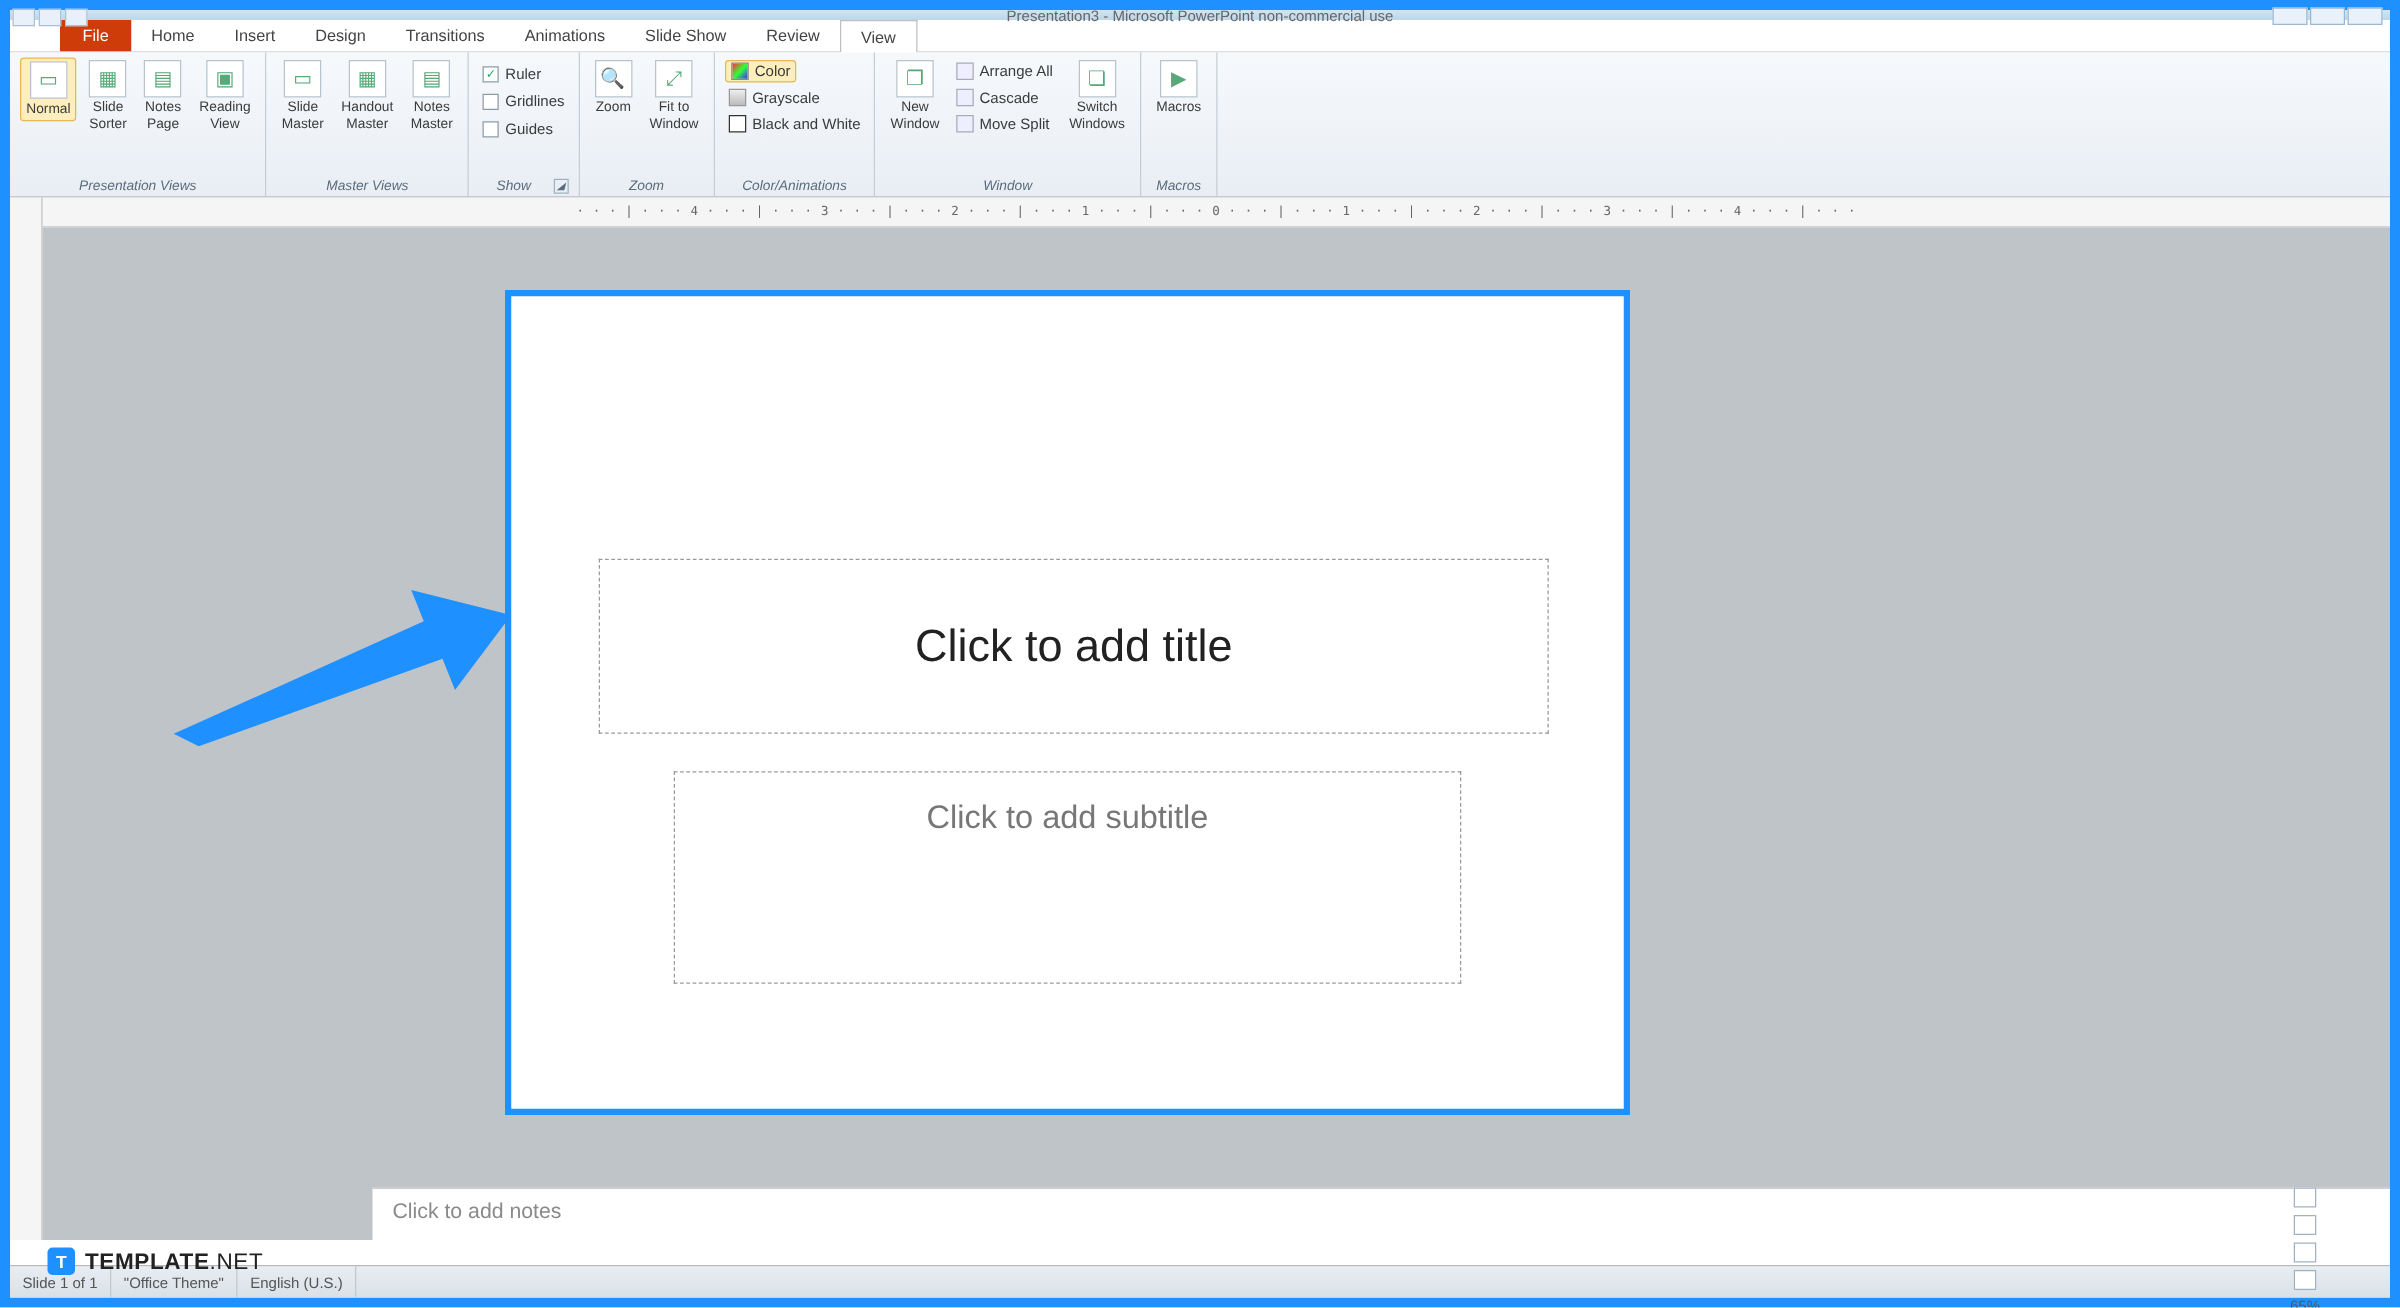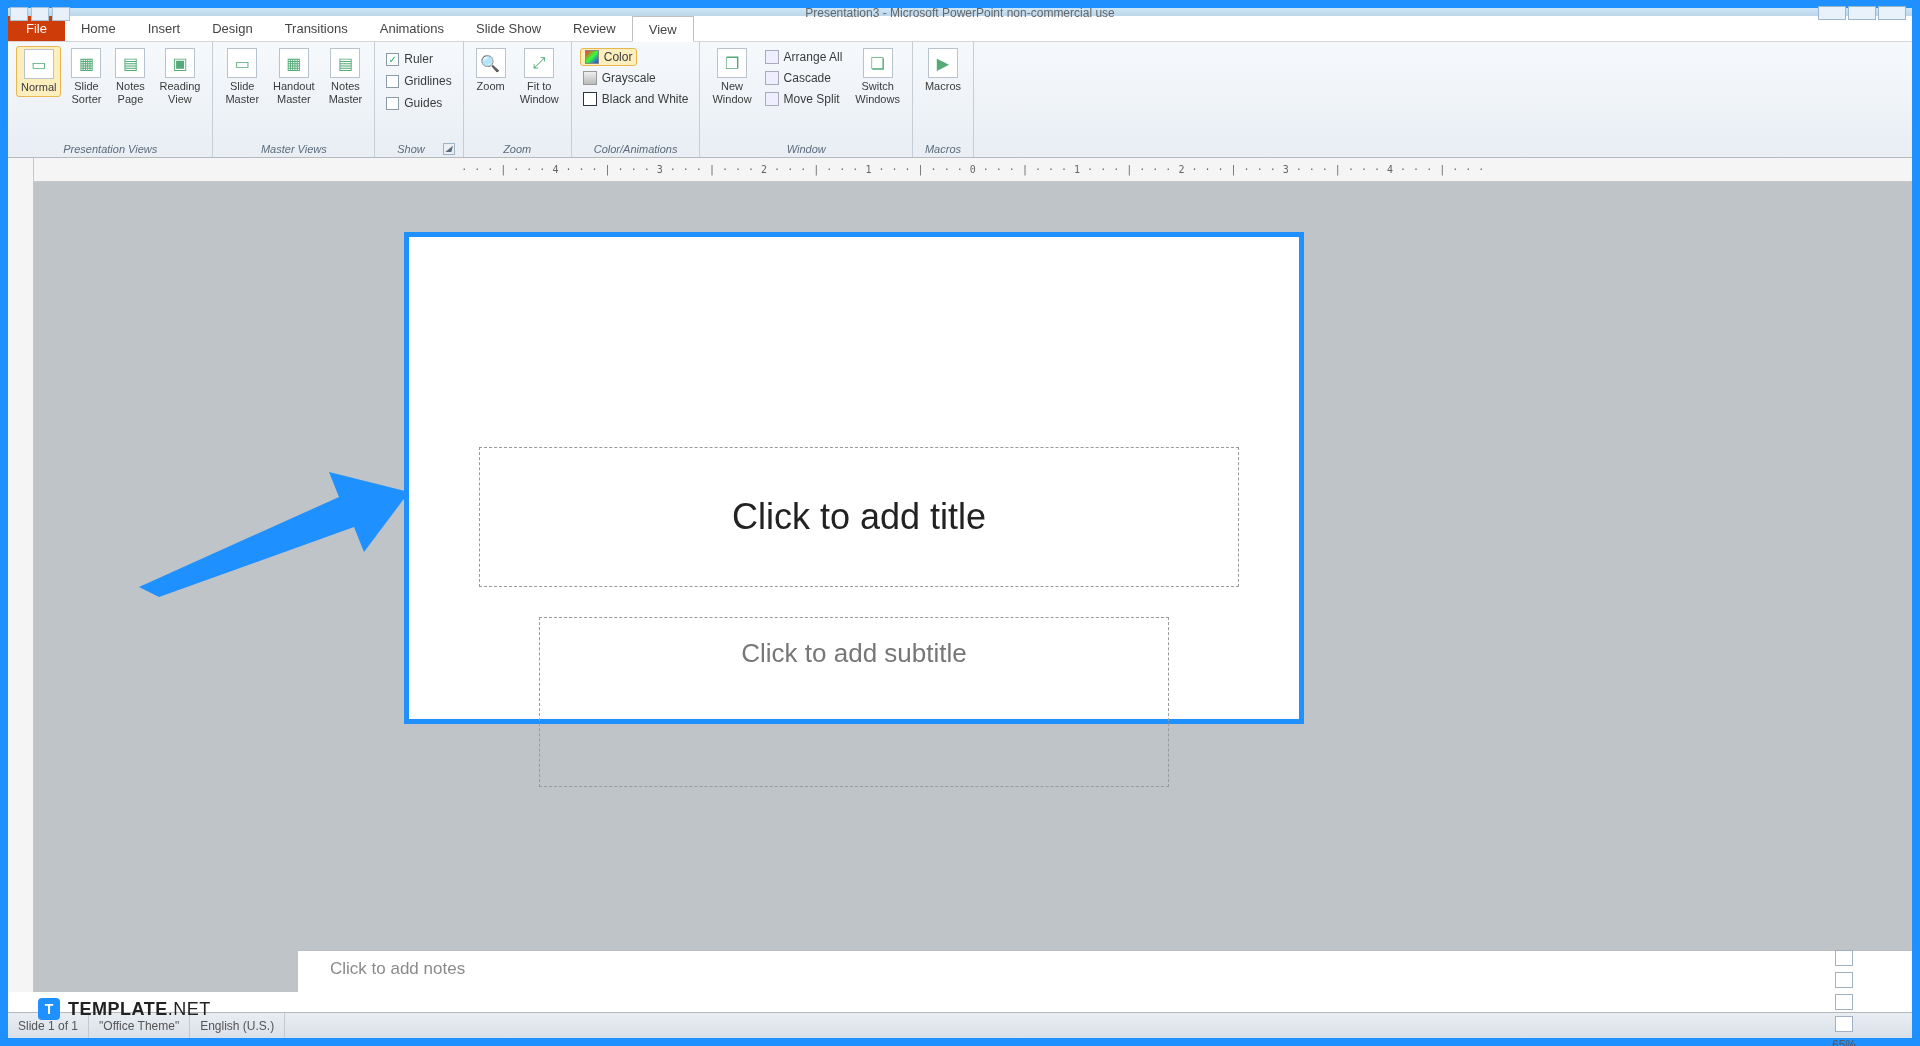--- a/index.html
+++ b/index.html
@@ -10,21 +10,21 @@
 .content-scale { transform-origin: top left; }
 
 
 .titlebar { height: 8px; background: linear-gradient(to bottom,#cde6f7,#bcd6ea); position: relative; }
 .title-text { position: absolute; left: 50%; top: -2px; transform: translateX(-50%); font-size: 12px; color: #666; white-space: nowrap; }
 .win-controls { position: absolute; right: 6px; top: -2px; display: flex; gap: 2px; }
 .win-btn { width: 28px; height: 14px; border: 1px solid #9cb8cf; background: #e9f2fa; }
 
 
 .menubar { height: 26px; background: #fff; border-bottom: 1px solid #d5d5d5; display: flex; align-items: stretch; }
-.file-tab { background: #ce3c09; color: #fff; padding: 4px 18px; font-size: 13px; display: flex; align-items: center; }
+.file-tab { background: #ce3c09; color: #fff; padding: 4px 18px; font-size: 13px; display: flex; align-items: center; margin-left: 40px; }
 .menu-tab { padding: 4px 16px; font-size: 13px; color: #444; display: flex; align-items: center; cursor: default; }
 .menu-tab.active { background: #fff; border: 1px solid #c0c0c0; border-bottom: 1px solid #fff; margin-bottom: -1px; }
 
 
 .ribbon { height: 116px; background: linear-gradient(to bottom,#f6f9fc,#e9eef4); border-bottom: 1px solid #b7babc; display: flex; }
 .group { border-right: 1px solid #c6cdd4; padding: 4px 8px 0 8px; display: flex; flex-direction: column; position: relative; }
 .group-body { flex: 1; display: flex; align-items: flex-start; gap: 6px; }
 .group-label { font-size: 11px; color: #5b6b7b; text-align: center; padding: 3px 0 2px; font-style: italic; }
 .group-label .launcher { float: right; width: 12px; height: 12px; border: 1px solid #9fb2c3; margin-left: 4px; font-size: 8px; line-height: 10px; text-align: center; color: #5b6b7b; }
 
@@ -48,29 +48,29 @@
 .side-close { position: absolute; right: 6px; top: 4px; font-size: 15px; color: #666; }
 .thumbs-area { flex: 1; padding: 14px 10px; overflow: auto; }
 .thumb { width: 258px; height: 190px; background: #fff; border: 1px solid #b8932f; outline: 3px solid #f8dd8a; position: relative; }
 .thumb-num { position: absolute; left: -14px; top: 4px; font-size: 12px; color: #555; }
 
 .ruler-v { width: 26px; background: #f5f5f5; border-right: 1px solid #c8c8c8; position: relative; }
 .ruler-h { height: 24px; background: #f5f5f5; border-bottom: 1px solid #c8c8c8; display: flex; align-items: center; justify-content: center; font-family: monospace; font-size: 10px; color: #666; letter-spacing: .5px; overflow: hidden; white-space: nowrap; }
 .editor-col { flex: 1; display: flex; flex-direction: column; }
 .canvas-wrap { flex: 1; position: relative; overflow: hidden; }
 
-.slide-canvas { position: absolute; left: 370px; top: 50px; width: 900px; height: 492px; background: #fff; border: 5px solid #1e90ff; }
+.slide-canvas { position: absolute; left: 370px; top: 50px; width: 900px; height: 660px; background: #fff; border: 5px solid #1e90ff; }
 .ph { position: absolute; border: 1px dashed #9a9a9a; display: flex; align-items: center; justify-content: center; }
 .ph-title { left: 70px; top: 210px; width: 760px; height: 140px; font-size: 36px; color: #222; }
 .ph-sub { left: 130px; top: 380px; width: 630px; height: 170px; font-size: 26px; color: #777; align-items: flex-start; padding-top: 20px; }
 
 .arrow { position: absolute; left: 105px; top: 275px; width: 270px; height: 140px; }
 
 
-.notes-row { position: absolute; left: 290px; right: 0; bottom: 0; height: 42px; background: #fff; border-top: 1px solid #bcbcbc; padding: 8px 32px; font-size: 17px; color: #8a8a8a; }
+.notes-row { position: absolute; left: 290px; right: 0; bottom: 0; height: 42px; background: #fff; border-top: 1px solid #bcbcbc; padding: 8px 16px; font-size: 17px; color: #8a8a8a; }
 
 
 .statusbar { position: absolute; left: 0; right: 0; bottom: 0; height: 26px; background: linear-gradient(#e8edf2,#d9e1e8); border-top: 1px solid #b7babc; display: flex; align-items: center; font-size: 12px; color: #555; }
 .status-seg { padding: 0 10px; border-right: 1px solid #c2c8cd; height: 100%; display: flex; align-items: center; }
 .status-right { margin-left: auto; display: flex; align-items: center; gap: 6px; padding-right: 8px; flex-direction: column; }
 .view-btn { width: 18px; height: 16px; border: 1px solid #9fb2c3; background: #fff; }
 .zoom-track { width: 120px; height: 4px; background: #c8d0d7; position: relative; }
 .zoom-thumb { position: absolute; left: 55px; top: -4px; width: 10px; height: 12px; background: #fff; border: 1px solid #888; }
 
 

